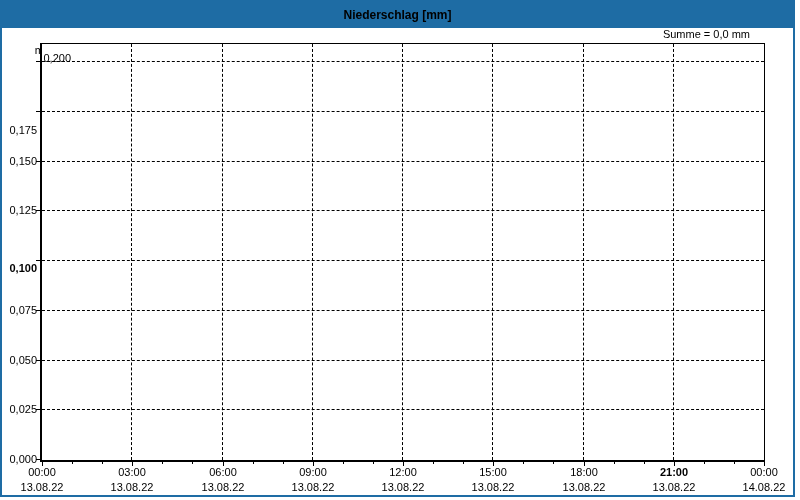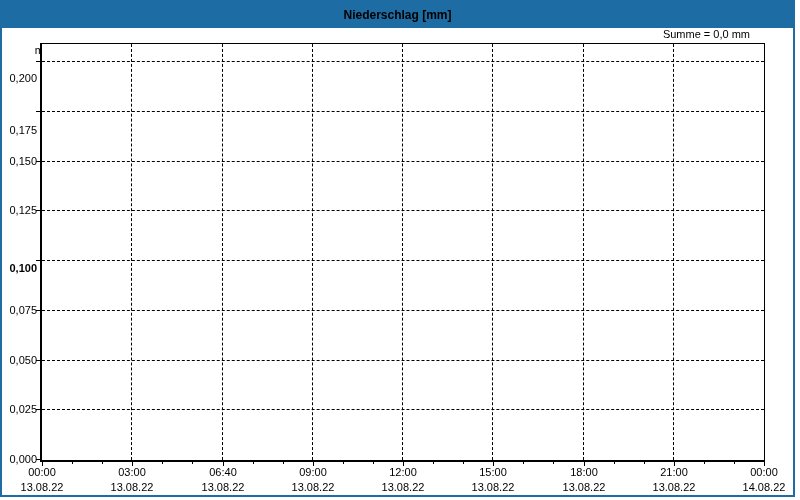--- a/index.html
+++ b/index.html
@@ -62,21 +62,21 @@
         <div class="ylabel" style="top: 301.75px;">0,075</div>
         <div class="ytick" style="top: 258px;"></div>
         <div class="ylabel" style="top: 260px; font-weight: bold;">0,100</div>
         <div class="ytick" style="top: 208.25px;"></div>
         <div class="ylabel" style="top: 202.25px;">0,125</div>
         <div class="ytick" style="top: 158.5px;"></div>
         <div class="ylabel" style="top: 152.5px;">0,150</div>
         <div class="ytick" style="top: 108.75px;"></div>
         <div class="ylabel" style="top: 102.75px; margin-top: 19px;">0,175</div>
         <div class="ytick" style="top: 59px;"></div>
-        <div class="ylabel" style="top: 70px;">0,200</div>
+        <div class="ylabel" style="top: 50px; padding-left: 34px;">0,200</div>
         <div class="xtick" style="left: 40px; height: 6px;"></div>
         <div class="xtick" style="left: 70px; height: 4px;"></div>
         <div class="xtick" style="left: 100px; height: 4px;"></div>
         <div class="xtick" style="left: 130px; height: 6px;"></div>
         <div class="xtick" style="left: 160px; height: 4px;"></div>
         <div class="xtick" style="left: 190px; height: 4px;"></div>
         <div class="xtick" style="left: 221px; height: 6px;"></div>
         <div class="xtick" style="left: 251px; height: 4px;"></div>
         <div class="xtick" style="left: 281px; height: 4px;"></div>
         <div class="xtick" style="left: 311px; height: 6px;"></div>
@@ -92,29 +92,29 @@
         <div class="xtick" style="left: 612px; height: 4px;"></div>
         <div class="xtick" style="left: 642px; height: 4px;"></div>
         <div class="xtick" style="left: 672px; height: 6px;"></div>
         <div class="xtick" style="left: 702px; height: 4px;"></div>
         <div class="xtick" style="left: 732px; height: 4px;"></div>
         <div class="xtick" style="left: 762px; height: 6px;"></div>
         <div class="xtime" style="left: 15px;">00:00</div>
         <div class="xdate" style="left: 8px;">13.08.22</div>
         <div class="xtime" style="left: 105px;">03:00</div>
         <div class="xdate" style="left: 98px;">13.08.22</div>
-        <div class="xtime" style="left: 196px;">06:40</div>
+        <div class="xtime" style="left: 196px;">06:00</div>
         <div class="xdate" style="left: 189px;">13.08.22</div>
         <div class="xtime" style="left: 286px;">09:00</div>
         <div class="xdate" style="left: 279px;">13.08.22</div>
         <div class="xtime" style="left: 376px;">12:00</div>
         <div class="xdate" style="left: 369px;">13.08.22</div>
         <div class="xtime" style="left: 466px;">15:00</div>
         <div class="xdate" style="left: 459px;">13.08.22</div>
         <div class="xtime" style="left: 557px;">18:00</div>
         <div class="xdate" style="left: 550px;">13.08.22</div>
-        <div class="xtime" style="left: 647px;">21:00</div>
+        <div class="xtime" style="left: 647px; font-weight: bold;">21:00</div>
         <div class="xdate" style="left: 640px;">13.08.22</div>
         <div class="xtime" style="left: 737px;">00:00</div>
         <div class="xdate" style="left: 730px;">14.08.22</div>
       </div>
   </div>
 </div>
 
 </body></html>

